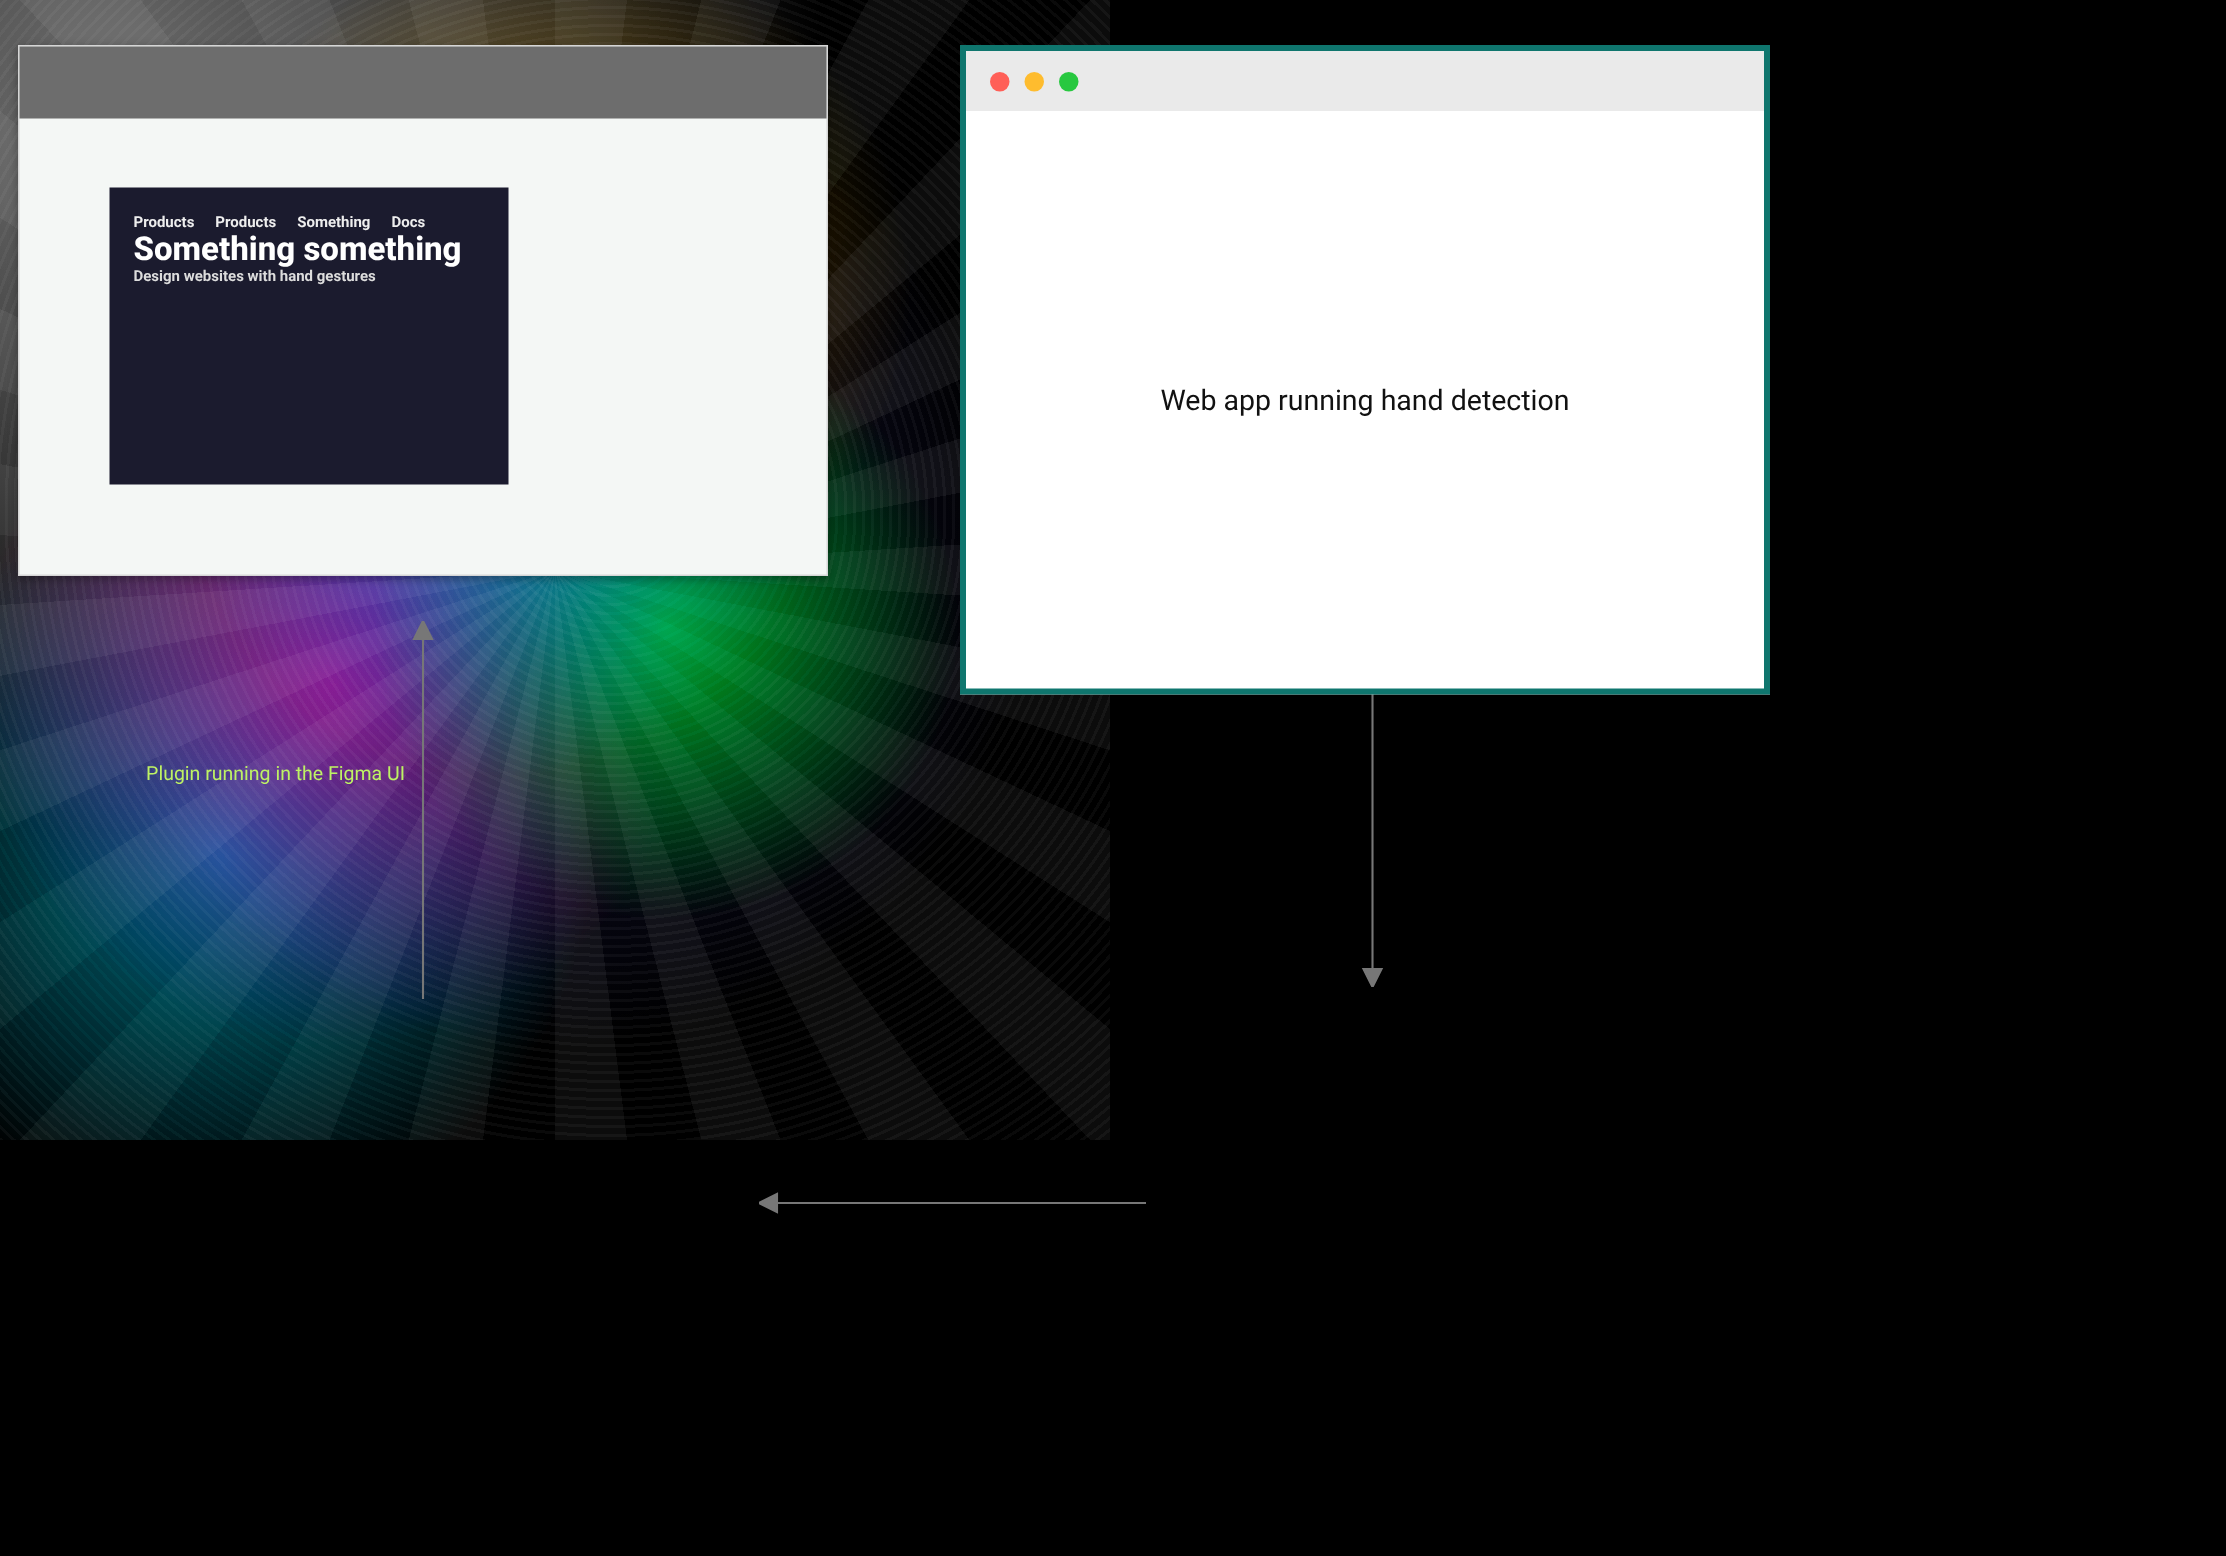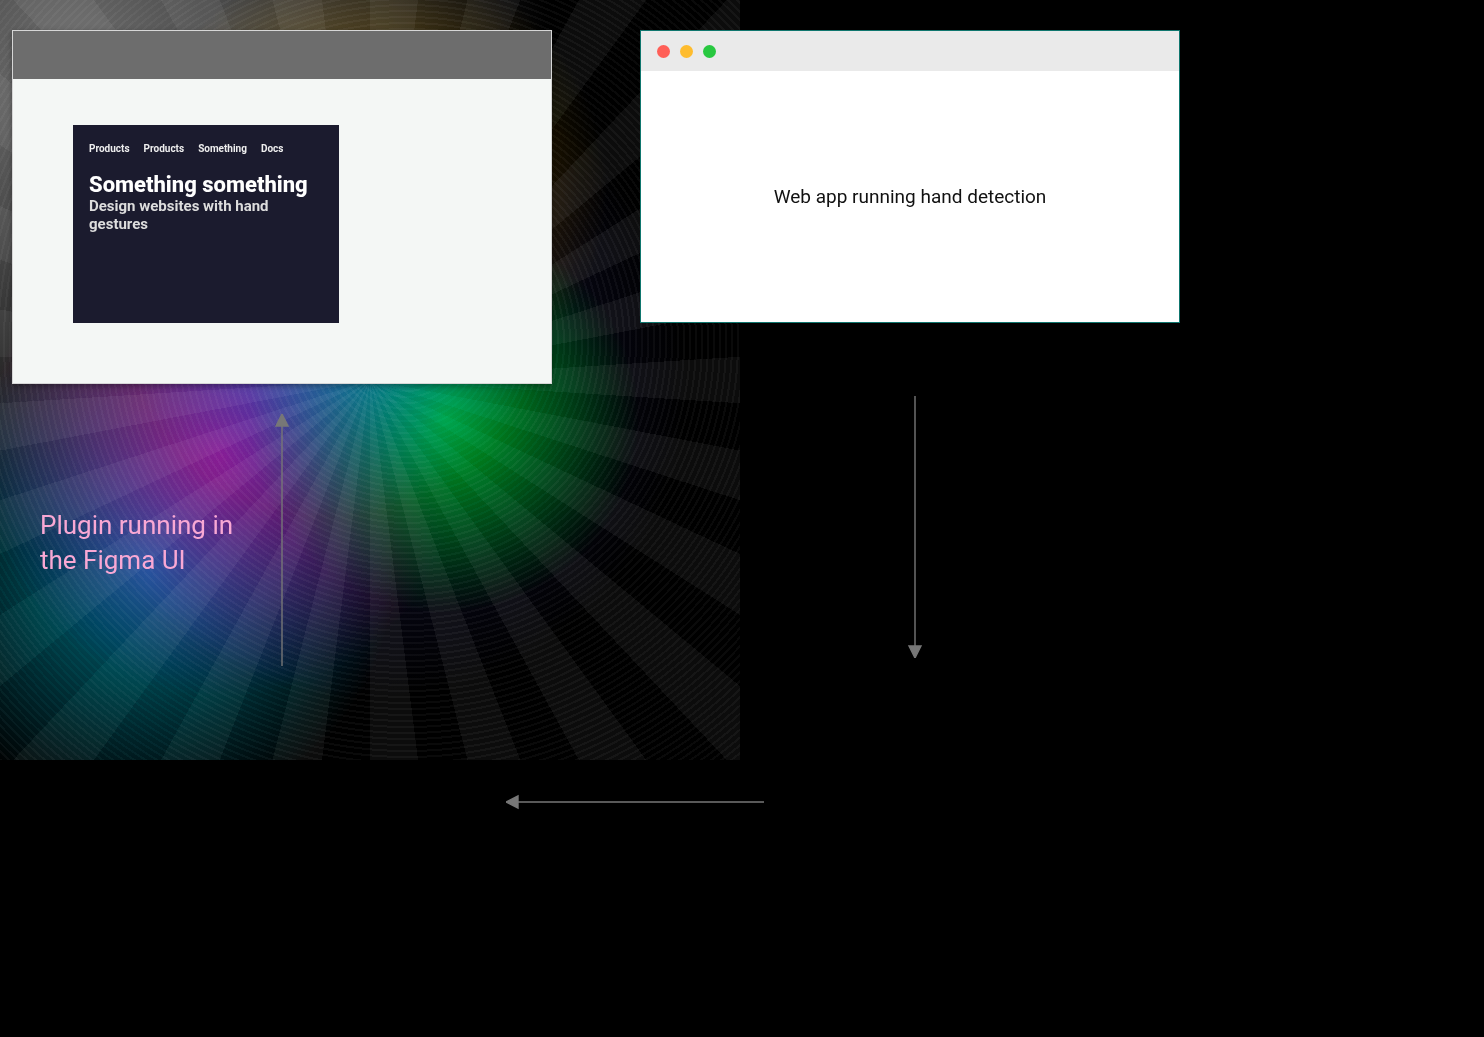--- a/index.html
+++ b/index.html
@@ -73,40 +73,39 @@
     background: #1b1b2e;
     color: #fff;
     padding: 18px 16px 16px 16px;
   }
   .hero-nav {
     display: flex;
     gap: 14px;
     font-size: 10px;
     font-weight: 700;
     color: #eee;
-    margin-bottom: 18px;
   }
   .hero-title {
     font-size: 22px;
     line-height: 1.15;
     font-weight: 800;
   }
   .hero-sub {
-    font-size: 15px;
+    font-size: 10px;
     font-weight: 700;
     color: #ddd;
   }
 
   
   .browser-window {
     position: absolute;
     left: 640px; top: 30px;
-    width: 540px; height: 293px;
+    width: 540px; height: 433px;
     background: #fff;
-    border: 1px solid #0f766e;
+    border: 4px solid #0f766e;
     z-index: 2;
   }
   .browser-titlebar {
     height: 40px;
     background: #eaeaea;
     display: flex;
     align-items: center;
     padding-left: 16px;
     gap: 10px;
   }
@@ -121,23 +120,23 @@
     justify-content: center;
     color: #111;
     font-size: 19px;
   }
 
   
   .label-left {
     position: absolute;
     left: 40px; top: 508px;
     width: 230px;
-    color: #f9a8d4;
-    font-size: 26px;
-    text-align: left;
+    color: #bef264;
+    font-size: 13px;
+    text-align: right;
     line-height: 1.35;
     z-index: 2;
   }
 
   
   .arrow { position: absolute; z-index: 1; }
   .arrow line, .arrow path { stroke: #777; stroke-width: 1.4; }
   .arrow .head { fill: #777; }
 
 </style>

